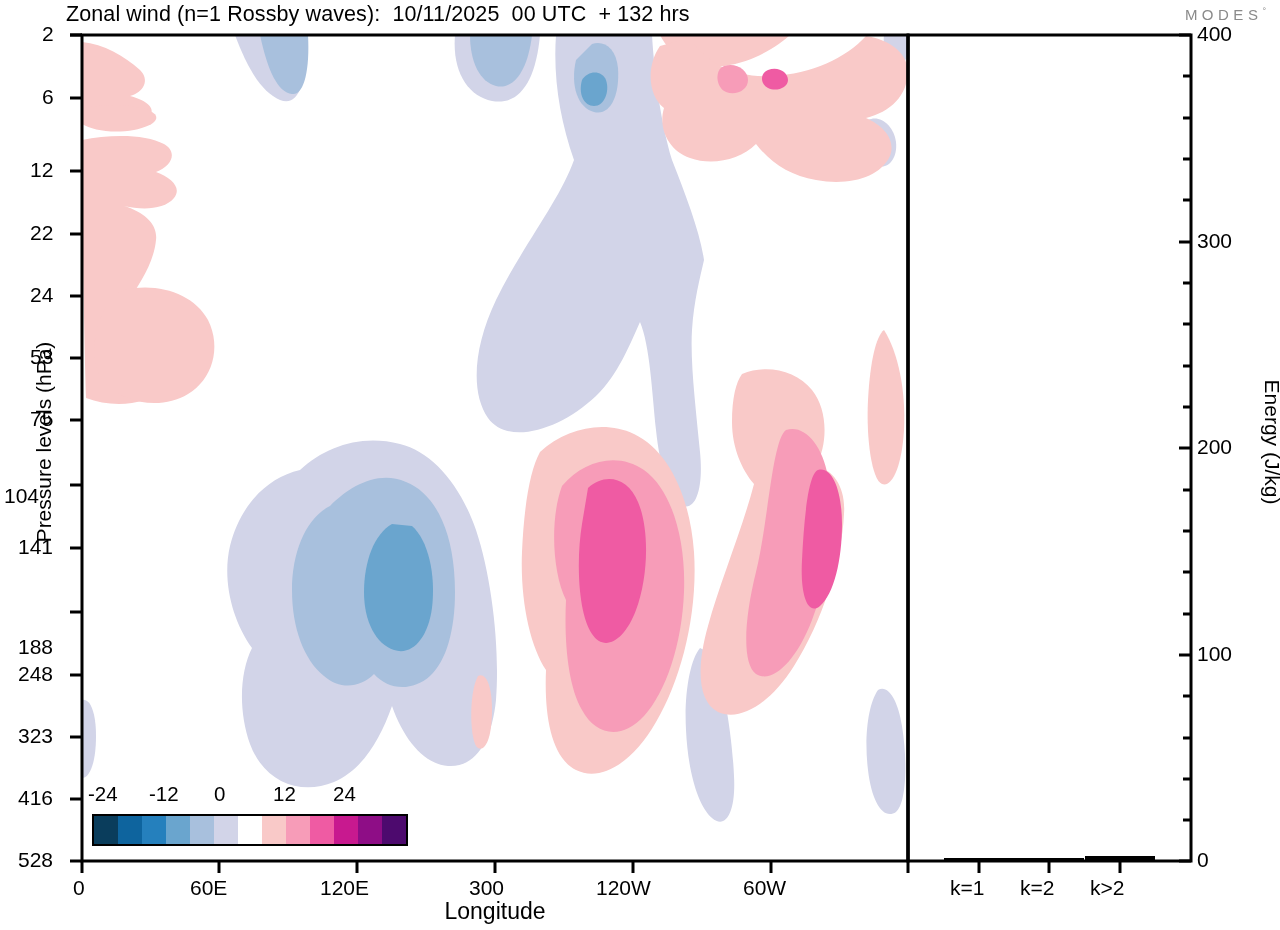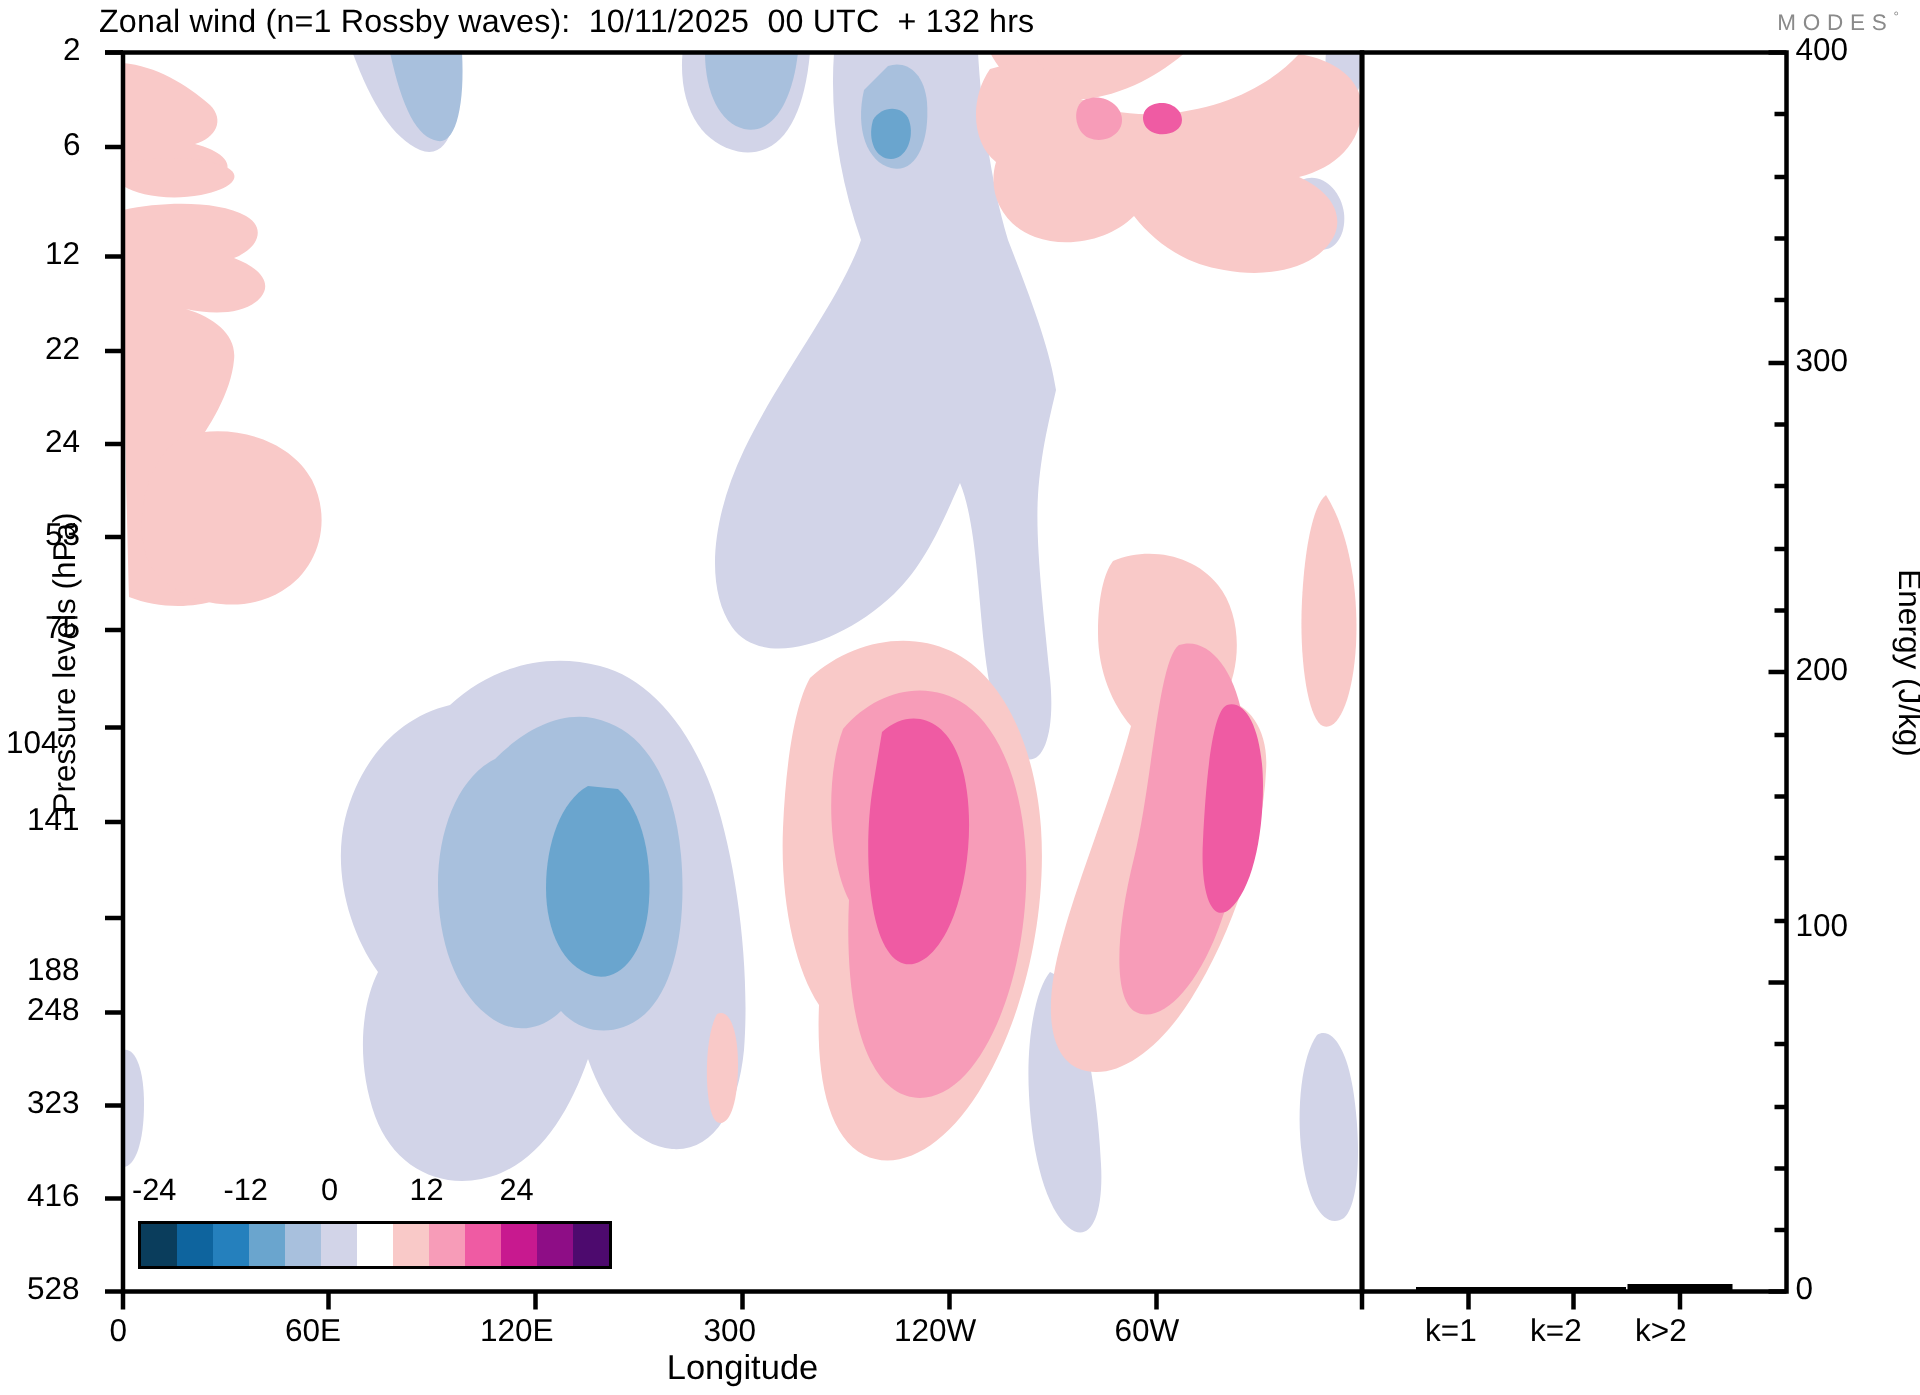--- a/index.html
+++ b/index.html
@@ -218,21 +218,21 @@
 <div class="abs tick" style="left:73px;top:876px;">0</div>
 <div class="abs tick" style="left:190px;top:876px;">60E</div>
 <div class="abs tick" style="left:320px;top:876px;">120E</div>
 <div class="abs tick" style="left:469px;top:876px;">300</div>
 <div class="abs tick" style="left:596px;top:876px;">120W</div>
 <div class="abs tick" style="left:743px;top:876px;">60W</div>
 
 <div class="abs tick" style="left:1197px;top:22px;">400</div>
 <div class="abs tick" style="left:1197px;top:229px;">300</div>
 <div class="abs tick" style="left:1197px;top:435px;">200</div>
-<div class="abs tick" style="left:1197px;top:606px;">100</div>
+<div class="abs tick" style="left:1197px;top:642px;">100</div>
 <div class="abs tick" style="left:1197px;top:848px;">0</div>
 
 <div class="abs tick" style="left:950px;top:876px;">k=1</div>
 <div class="abs tick" style="left:1020px;top:876px;">k=2</div>
 <div class="abs tick" style="left:1090px;top:876px;">k&gt;2</div>
 
 <div class="abs" id="ylabel">Pressure levels (hPa)</div>
 <div class="abs" id="rlabel">Energy (J/kg)</div>
 <div class="abs" id="xlabel">Longitude</div>
 

